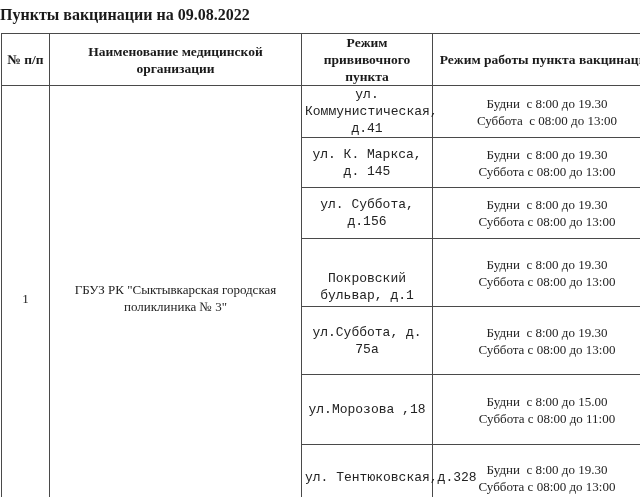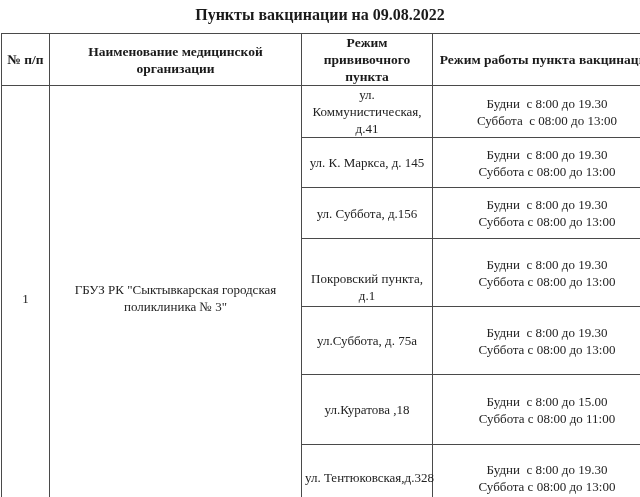--- a/index.html
+++ b/index.html
@@ -1,28 +1,28 @@
 <!DOCTYPE html>
 <html><head>
 <meta charset="utf-8">
 <style>
   html, body { margin:0; padding:0; background:#ffffff; }
   body { width:640px; height:497px; overflow:hidden; position:relative;
          font-family:"Liberation Serif", "DejaVu Serif", serif; color:#222; }
   .title { position:absolute; left:0; top:0; width:640px; height:30px;
-           text-align:center; font-weight:bold; font-size:16px; line-height:30px; color:#1a1a1a; }
+           font-weight:bold; font-size:16px; line-height:30px; color:#1a1a1a; }
   table.grid { position:absolute; left:1px; top:33px; border-collapse:collapse;
                table-layout:fixed; width:660px; }
   table.grid td, table.grid th { border:1.5px solid #4a4a4a; text-align:center;
                vertical-align:middle; padding:0 3px; font-size:13px; line-height:17px; color:#222; }
   table.grid th { font-weight:bold; font-size:13.5px; color:#1a1a1a; }
   col.c1 { width:48px; } col.c2 { width:252px; } col.c3 { width:131px; } col.c4 { width:229px; }
   .hdr { height:46px; }
   .sched span { display:block; white-space:pre; }
-  .addr { white-space:normal; }
+  .addr { white-space:normal;font-family:Liberation Mono, monospace; }
 </style>
 </head>
 <body>
 
 <div class="title">Пункты вакцинации на 09.08.2022</div>
 
 <table class="grid">
   <colgroup>
       <col class="c1">
       <col class="c2">
@@ -53,35 +53,35 @@
         </td>
   </tr>
   <tr style="height:51px">
     <td class="addr">ул. Суббота, д.156</td>
     <td class="sched">
           <span>Будни  с 8:00 до 19.30</span>
           <span>Суббота с 08:00 до 13:00</span>
         </td>
   </tr>
   <tr style="height:68px">
-    <td class="addr" style="vertical-align:bottom; padding-bottom:2px">Покровский пункта, д.1</td>
+    <td class="addr" style="vertical-align:bottom; padding-bottom:2px">Покровский бульвар, д.1</td>
     <td class="sched">
           <span>Будни  с 8:00 до 19.30</span>
           <span>Суббота с 08:00 до 13:00</span>
         </td>
   </tr>
   <tr style="height:68px">
     <td class="addr">ул.Суббота, д. 75а</td>
     <td class="sched">
           <span>Будни  с 8:00 до 19.30</span>
           <span>Суббота с 08:00 до 13:00</span>
         </td>
   </tr>
   <tr style="height:70px">
-    <td class="addr">ул.Куратова ,18</td>
+    <td class="addr">ул.Морозова ,18</td>
     <td class="sched">
           <span>Будни  с 8:00 до 15.00</span>
           <span>Суббота с 08:00 до 11:00</span>
         </td>
   </tr>
   <tr style="height:66px">
     <td class="addr" style="white-space:nowrap">ул. Тентюковская,д.328</td>
     <td class="sched">
           <span>Будни  с 8:00 до 19.30</span>
           <span>Суббота с 08:00 до 13:00</span>

